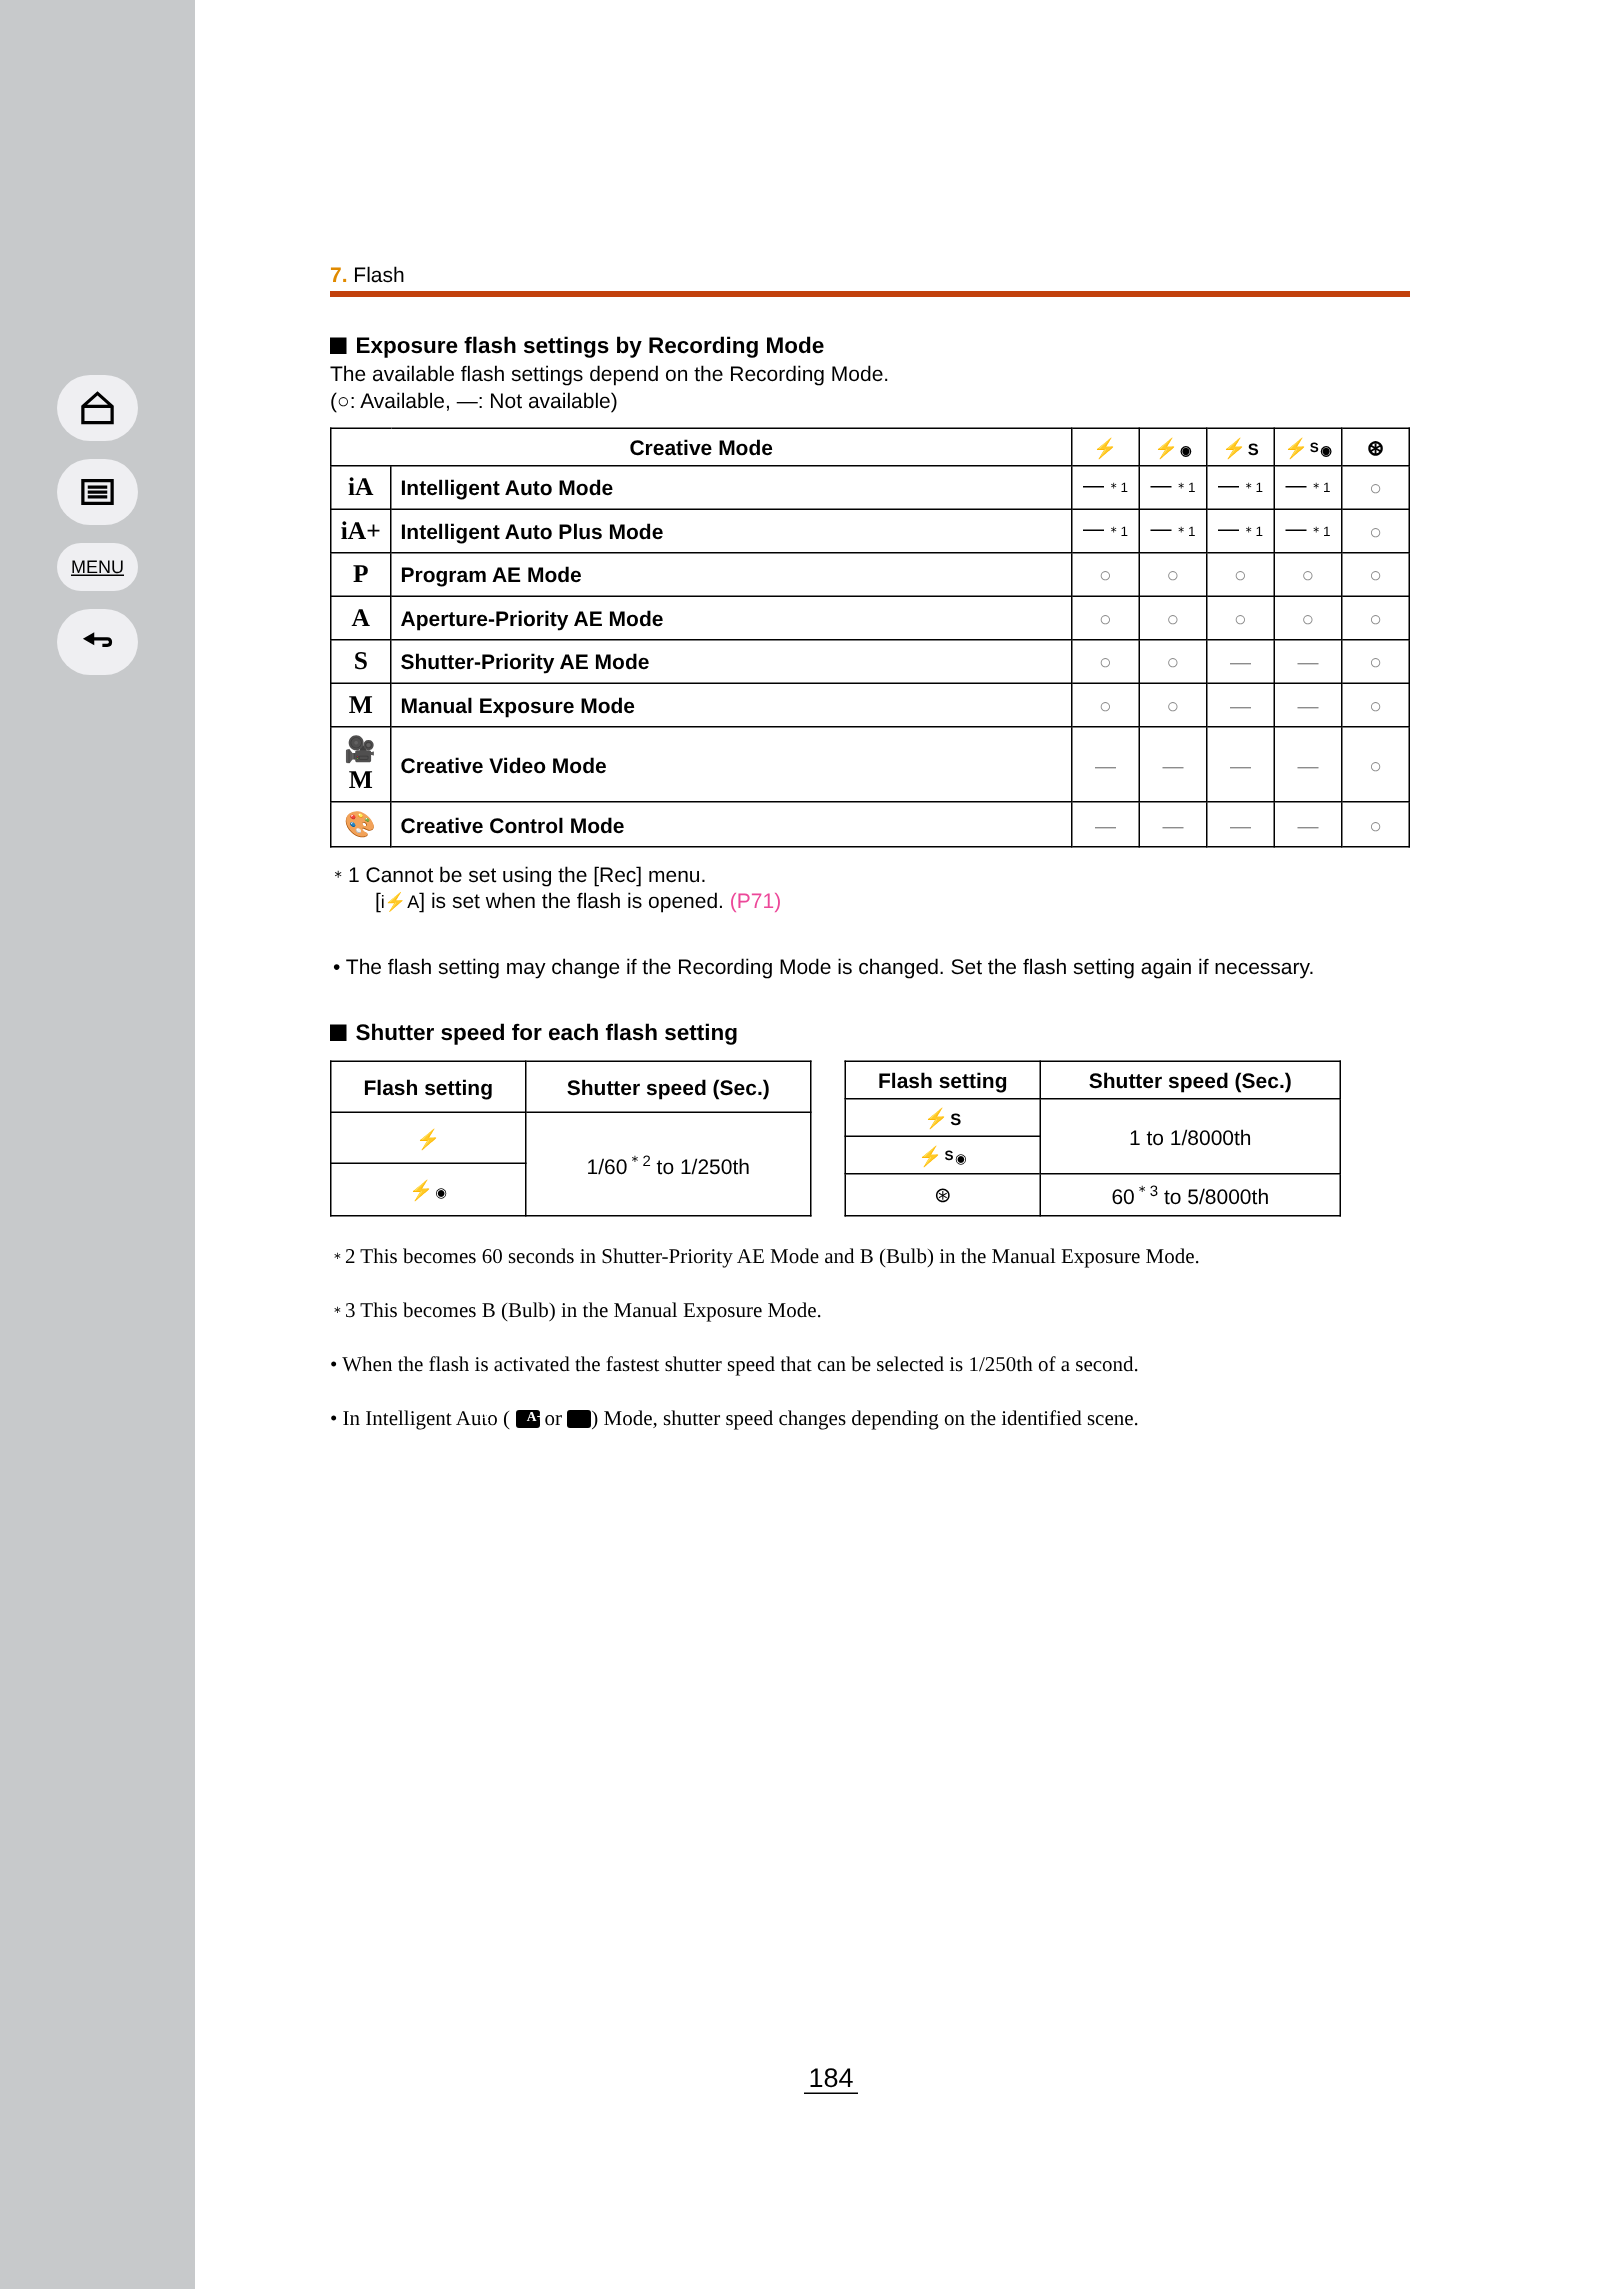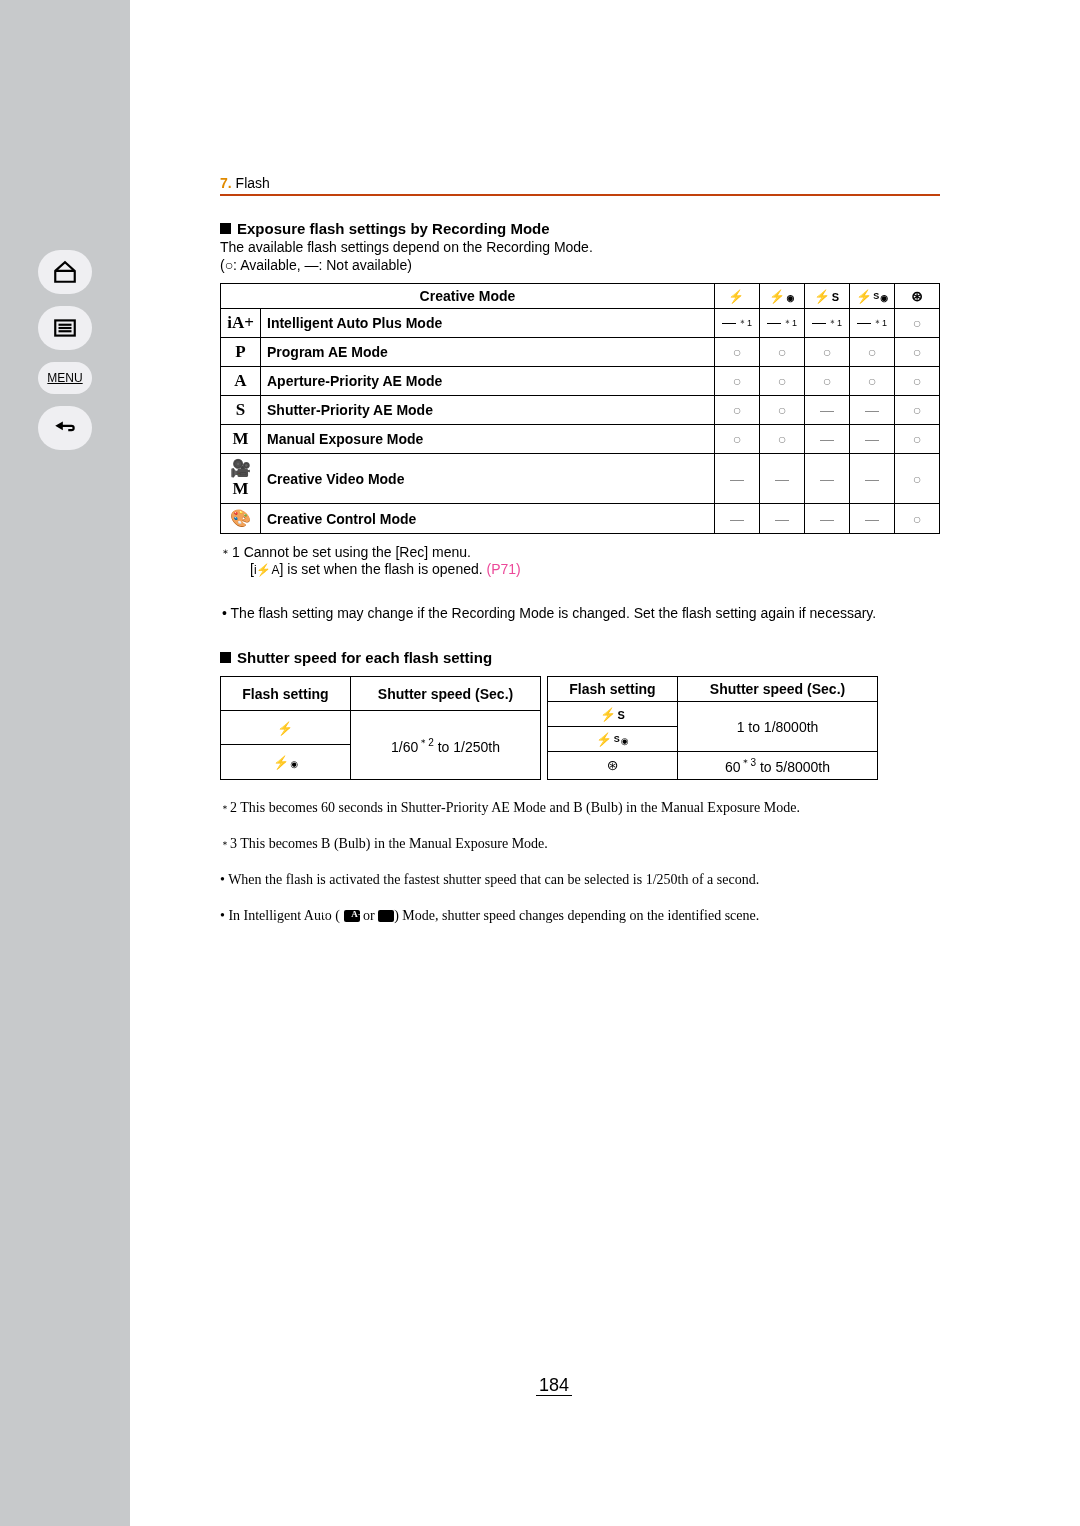--- a/index.html
+++ b/index.html
@@ -40,21 +40,21 @@
       font-weight: 400;
       height: 32px;
     }
     .content {
       position: absolute;
       left: 220px;
       top: 175px;
       width: 720px;
     }
     .section-header {
-      border-bottom: 2px solid #c2410c;
+      border-bottom: 4px solid #c2410c;
       padding-bottom: 3px;
       margin-bottom: 24px;
       font-size: 14px;
     }
     .sec-num { color: #e08a00; font-weight: bold; }
     .subhead {
       display: flex;
       align-items: center;
       font-weight: bold;
       gap: 6px;
@@ -106,21 +106,21 @@
     .bullet-note {
       font-size: 14px;
       margin-top: 28px;
       padding-left: 14px;
       text-indent: -12px;
     }
     .bullet-note::before { content: '• '; }
     .section2 { margin-top: 28px; }
     .shutter-tables {
       display: flex;
-      gap: 6px;
+      gap: 22px;
       margin-top: 10px;
     }
     table.shutter {
       border-collapse: collapse;
       font-size: 14px;
     }
     table.shutter th, table.shutter td {
       border: 1px solid #000;
       padding: 4px 10px;
       text-align: center;
@@ -220,20 +220,29 @@
               <span class="flashsym"></span>
               <span style="font-size:9px;font-weight:bold">S</span>
               <span class="redeye"></span>
             </span>
           </th>
       <th><span class="forced-off"></span></th>
     </tr>
     </tbody>
       <tbody id="mode-rows">
         <tr>
+          <td class="icon-cell">iA</td>
+          <td class="name-cell">Intelligent Auto Mode</td>
+          <td class="ast"><span class="dash-line"></span><span class="sup">＊1</span></td>
+          <td class="ast"><span class="dash-line"></span><span class="sup">＊1</span></td>
+          <td class="ast"><span class="dash-line"></span><span class="sup">＊1</span></td>
+          <td class="ast"><span class="dash-line"></span><span class="sup">＊1</span></td>
+          <td class="circ">○</td>
+        </tr>
+        <tr>
           <td class="icon-cell">iA+</td>
           <td class="name-cell">Intelligent Auto Plus Mode</td>
           <td class="ast"><span class="dash-line"></span><span class="sup">＊1</span></td>
           <td class="ast"><span class="dash-line"></span><span class="sup">＊1</span></td>
           <td class="ast"><span class="dash-line"></span><span class="sup">＊1</span></td>
           <td class="ast"><span class="dash-line"></span><span class="sup">＊1</span></td>
           <td class="circ">○</td>
         </tr>
         <tr>
           <td class="icon-cell">P</td>

